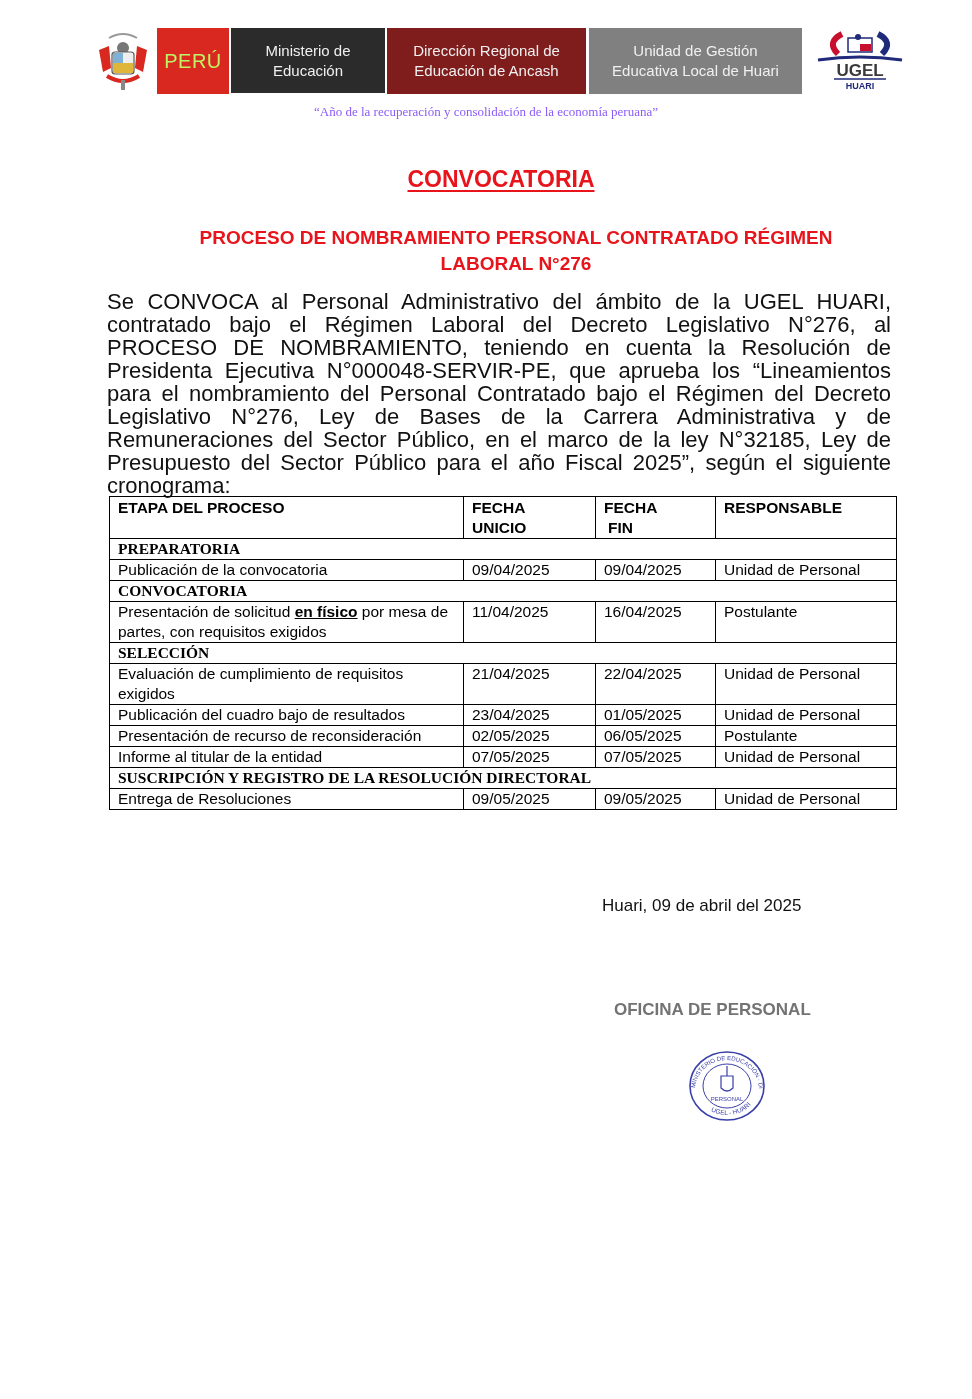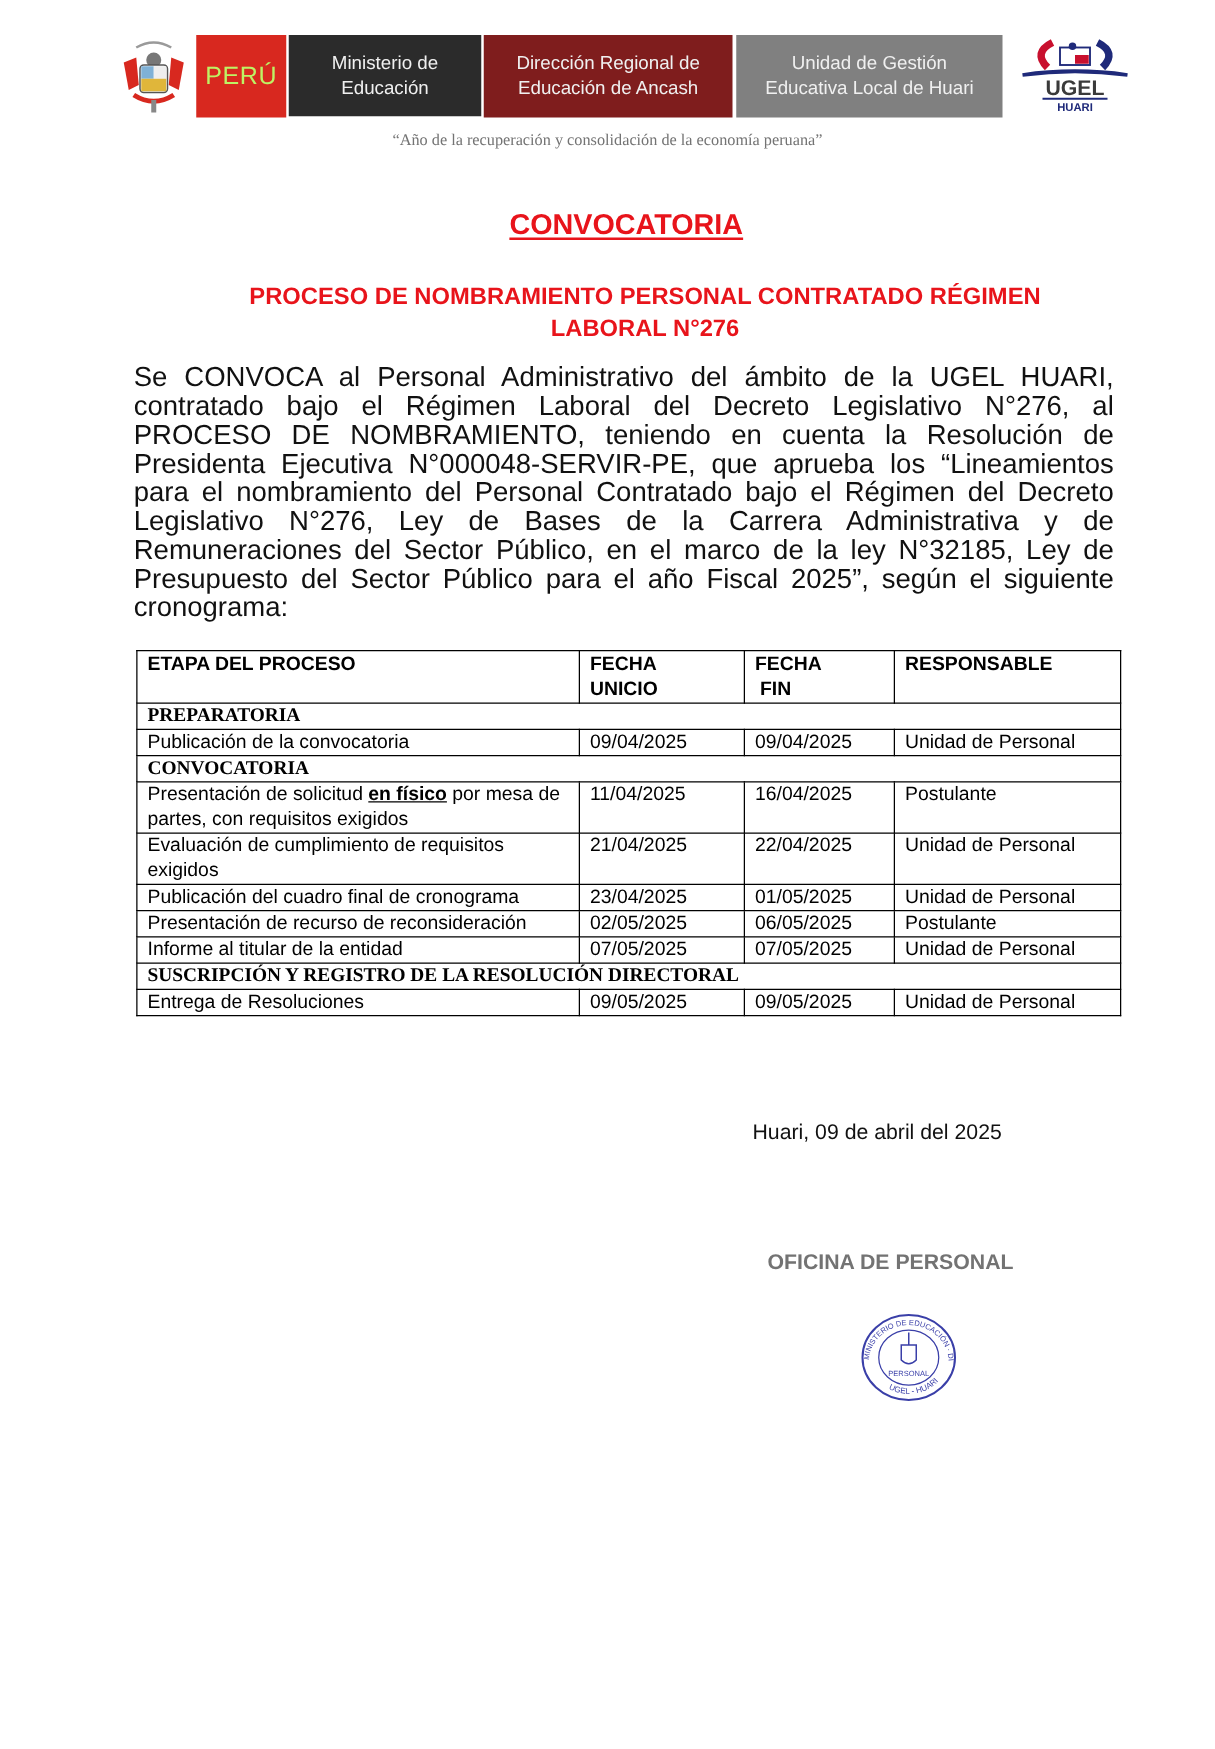--- a/index.html
+++ b/index.html
@@ -4,28 +4,28 @@
   <style>
     html, body { margin:0; padding:0; background:#ffffff; }
     body { width:972px; height:1399px; position:relative; overflow:hidden; font-family:"Liberation Sans", sans-serif; color:#000; }
     .coat { width:56px; height:66px; position:relative; }
     .box { display:flex; align-items:center; justify-content:center; text-align:center; font-size:15px; line-height:20px; color:#f0f0f0; box-sizing:border-box; }
     .peru { position:absolute; left:157px; top:28px; width:72px; height:66px; background:#d8281f; color:#bef264; font-size:20px; letter-spacing:0.5px; }
     .mined { position:absolute; left:231px; top:28px; width:154px; height:65px; background:#2b2b2b; }
     .dre { position:absolute; left:387px; top:28px; width:199px; height:66px; background:#7f1d1d; }
     .ugelbox { position:absolute; left:589px; top:28px; width:213px; height:66px; background:#808080; }
     .ugel-logo { position:absolute; left:812px; top:28px; width:96px; height:64px;text-decoration:underline; }
-    .motto { position:absolute; top:104px; left:0; width:972px; text-align:center; font-family:"Liberation Serif", serif; font-size:13px; color:#737373; }
+    .motto { position:absolute; top:104px; left:0; width:972px; text-align:center; font-family:"Liberation Serif", serif; font-size:13px; color:#8b5cf6; }
 
     .title { position:absolute; top:166px; left:0; width:1002px; text-align:center; font-weight:bold; font-size:23px; color:#e8141b; text-decoration:underline; text-decoration-thickness:2px; text-underline-offset:3px; }
     .subtitle { position:absolute; top:225px; left:166px; width:700px; text-align:center; font-weight:bold; font-size:19px; line-height:26px; color:#e8141b; }
 
     .para { position:absolute; top:290px; left:107px; width:784px; font-size:22px; line-height:23px; text-align:justify; color:#111; }
 
-    table.crono { position:absolute; top:496px; left:109px; width:788px; border-collapse:collapse; font-size:15.5px;margin-top:24px; }
+    table.crono { position:absolute; top:496px; left:109px; width:788px; border-collapse:collapse; font-size:15.5px; }
     table.crono td { border:1.2px solid #000; padding:0 8px; vertical-align:top; line-height:20px; }
     table.crono td.c1 { width:337px; }
     table.crono td.c2 { width:115px; }
     table.crono td.c3 { width:103px; }
     table.crono tr.head td { font-weight:bold; height:38px; padding-top:1px; }
     table.crono tr.sect td { font-weight:bold;font-family:Liberation Serif, serif; }
     .emph { font-weight:bold; text-decoration:underline; }
 
     .place-date { position:absolute; top:896px; left:602px; font-size:17px; color:#111; }
     .office { position:absolute; top:1000px; left:614px; font-size:17px; font-weight:bold; color:#737373; }
@@ -122,28 +122,31 @@
   <tr class="sect">
         <td colspan="4">CONVOCATORIA</td>
       </tr>
   <tr>
     <td><span>Presentación de solicitud </span><span class="emph">en físico</span><span> por mesa de partes, con requisitos exigidos</span></td>
     <td>11/04/2025</td>
     <td>16/04/2025</td>
     <td>Postulante</td>
   </tr>
 
+  <tr class="sect">
+        <td colspan="4">SELECCIÓN</td>
+      </tr>
   <tr>
     <td>Evaluación de cumplimiento de requisitos exigidos</td>
     <td>21/04/2025</td>
     <td>22/04/2025</td>
     <td>Unidad de Personal</td>
   </tr>
   <tr>
-    <td>Publicación del cuadro final de cronograma</td>
+    <td>Publicación del cuadro bajo de resultados</td>
     <td>23/04/2025</td>
     <td>01/05/2025</td>
     <td>Unidad de Personal</td>
   </tr>
   <tr>
     <td>Presentación de recurso de reconsideración</td>
     <td>02/05/2025</td>
     <td>06/05/2025</td>
     <td>Postulante</td>
   </tr>

